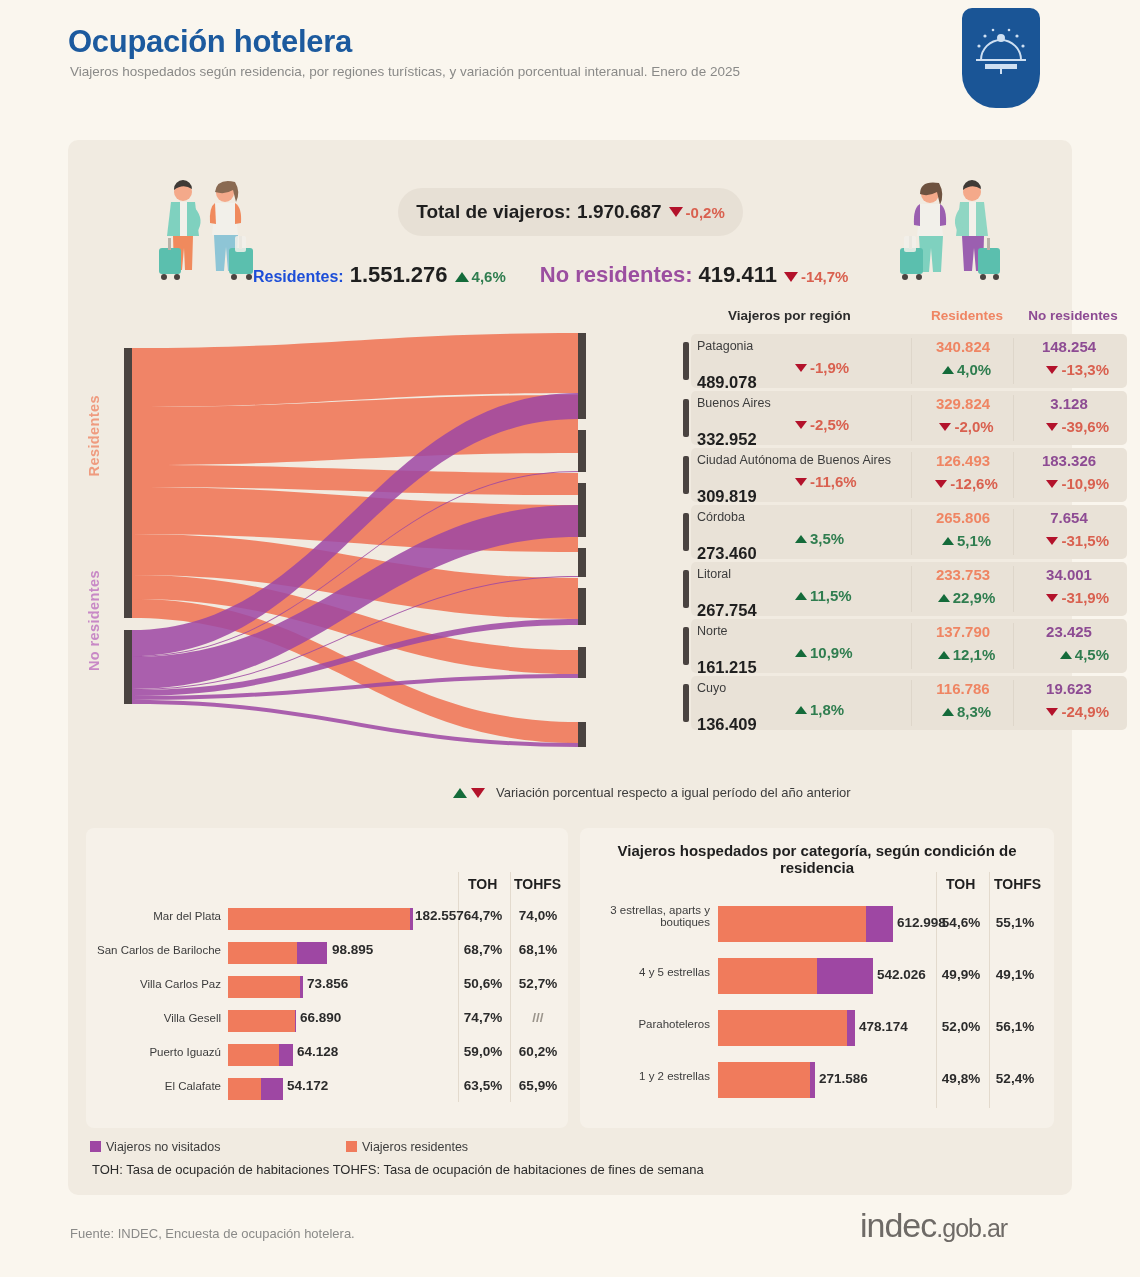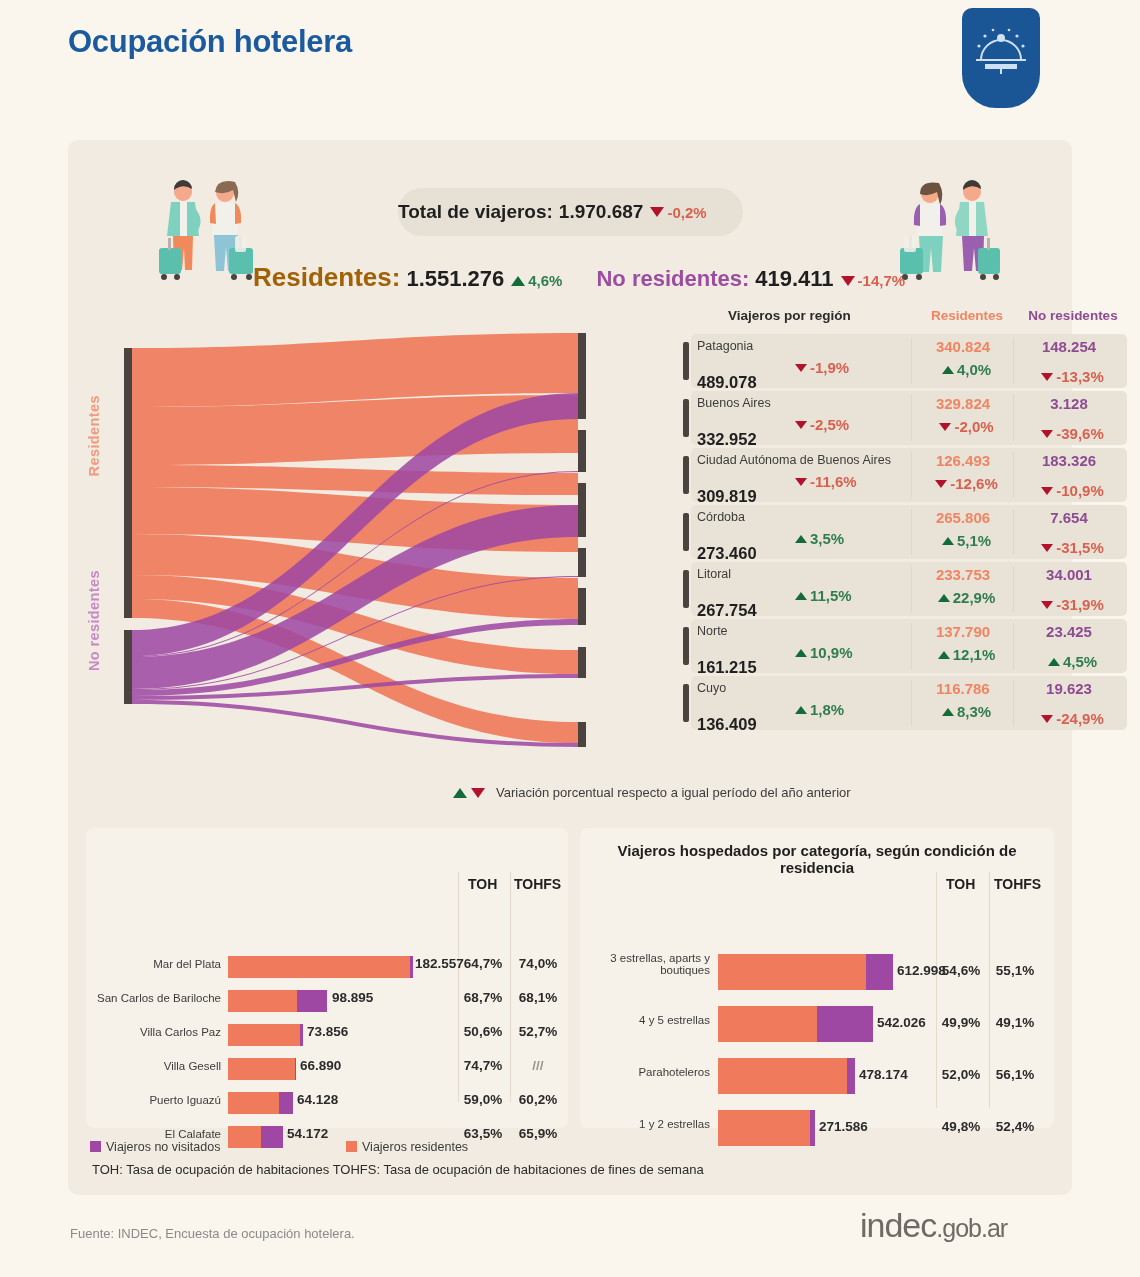--- a/index.html
+++ b/index.html
@@ -32,33 +32,33 @@
     background:#f1ebe1;border-radius:10px;
   }
   
   .travelers{position:absolute;}
   #travelers-left{left:85px;top:38px;}
   #travelers-right{left:828px;top:38px;}
   
   #total-pill{
     position:absolute;left:330px;top:48px;width:345px;height:48px;
     background:#e7e0d5;border-radius:24px;
-    display:flex;align-items:center;
+    display:flex;align-items:center;justify-content:center;
   }
   #total-pill .t{font-size:19px;font-weight:bold;color:#1f1f1f;}
   .pct{font-size:15px;font-weight:bold;}
   .pct.down{color:#d9604f;}
   .pct.up{color:#2f7d4f;}
   .tri{display:inline-block;width:0;height:0;margin:0 3px 0 7px;vertical-align:1px;}
   .tri.down{border-left:7px solid transparent;border-right:7px solid transparent;border-top:10px solid #b3122b;}
   .tri.up{border-left:7px solid transparent;border-right:7px solid transparent;border-bottom:10px solid #146b3a;}
   .tri.sm.down{border-left:6px solid transparent;border-right:6px solid transparent;border-top:8px solid #b3122b;}
   .tri.sm.up{border-left:6px solid transparent;border-right:6px solid transparent;border-bottom:8px solid #146b3a;}
   #res-line{position:absolute;left:185px;top:122px;width:740px;display:flex;align-items:baseline;}
-  .reslab{font-size:26px;font-weight:bold;color:#a16207;}
+  .reslab{font-size:16px;font-weight:bold;color:#1d4ed8;}
   .nonreslab{font-size:22px;font-weight:bold;color:#9b4ea0;}
   .bignum{font-size:22px;font-weight:bold;color:#1f1f1f;margin-left:6px;}
   
   #sankey{position:absolute;left:10px;top:190px;width:600px;height:440px;}
   .sankey-axis-label{
     position:absolute;font-size:14.5px;font-weight:bold;
     writing-mode:vertical-rl;transform:rotate(180deg);
     letter-spacing:.4px;
   }
   #lbl-residentes{left:18px;top:255px;color:#ef9b7f;}
@@ -71,31 +71,31 @@
   #rt-head .h-nores{position:absolute;left:338px;top:0;width:104px;text-align:center;font-size:13.5px;font-weight:bold;color:#8d4b93;}
   .rt-row{position:relative;height:54px;margin-bottom:3px;}
   .rt-row .rowbg{position:absolute;left:8px;top:0;width:436px;height:54px;background:#e9e2d7;border-radius:5px;}
   .rt-row .tick{position:absolute;left:0;top:8px;width:6px;height:38px;background:#4a4340;border-radius:2px;}
   .rt-name{position:absolute;left:14px;top:5px;font-size:12.5px;color:#3c3c3c;}
   .rt-total{position:absolute;left:14px;top:39px;font-size:16.5px;font-weight:bold;color:#1f1f1f;}
   .rt-totpct{position:absolute;left:105px;top:25px;font-size:13.5px;font-weight:bold;}
   .rt-c1{position:absolute;left:232px;top:4px;width:96px;text-align:center;font-size:15px;font-weight:bold;color:#ef8563;}
   .rt-c1p{position:absolute;left:232px;top:27px;width:96px;text-align:center;font-size:13.5px;font-weight:bold;}
   .rt-c2{position:absolute;left:334px;top:4px;width:104px;text-align:center;font-size:15px;font-weight:bold;color:#8d4b93;}
-  .rt-c2p{position:absolute;left:334px;top:27px;width:104px;text-align:center;font-size:13.5px;font-weight:bold;margin-top:7px;}
+  .rt-c2p{position:absolute;left:322px;top:27px;width:104px;text-align:right;font-size:13.5px;font-weight:bold;}
   .sep{position:absolute;top:4px;width:1px;height:46px;background:#ded6ca;}
   
   #var-note{position:absolute;left:385px;top:645px;font-size:13px;color:#3c3c3c;display:flex;align-items:center;}
   
   .panel{position:absolute;top:688px;height:300px;background:#f6f1e9;border-radius:8px;}
   #panel-left{left:18px;width:482px;}
   #panel-right{left:512px;width:474px;}
   .panel-title{position:absolute;top:14px;width:100%;text-align:center;font-size:15px;font-weight:bold;color:#1f1f1f;}
   .colhead{position:absolute;font-size:14px;font-weight:bold;color:#1f1f1f;}
-  .bar-row{position:absolute;height:30px;margin-top:48px;}
+  .bar-row{position:absolute;height:30px;}
   .bar-label{position:absolute;right:0;top:6px;font-size:11.5px;color:#3c3c3c;text-align:right;white-space:pre-line;line-height:12px;}
   .bar-wrap{position:absolute;top:4px;height:22px;}
   .bar-res{position:absolute;left:0;top:0;height:22px;background:#f07b5c;}
   .bar-nores{position:absolute;top:0;height:22px;background:#9e47a3;}
   .bar-value{position:absolute;top:4px;font-size:13.5px;font-weight:bold;color:#2b2b2b;}
   .cell-toh{position:absolute;width:54px;text-align:center;font-size:13.5px;font-weight:bold;color:#2b2b2b;}
   .cell-tohfs{position:absolute;width:58px;text-align:center;font-size:13.5px;font-weight:bold;color:#2b2b2b;}
   .vline{position:absolute;width:1px;background:#e3dacd;}
   
   #legend{position:absolute;left:22px;top:1000px;width:960px;}
@@ -106,20 +106,21 @@
   #source{position:absolute;left:70px;top:1226px;font-size:13px;color:#8a8a88;}
   #indec-logo{position:absolute;left:860px;top:1206px;font-size:34px;color:#6e6a66;letter-spacing:-1px;}
   #indec-logo b{font-weight:normal;}
   #indec-logo .dom{font-size:25px;}
 </style>
 </head>
 <body>
 
 <div id="header">
   <div id="title">Ocupación hotelera</div>
+  <div id="subtitle">Viajeros hospedados según residencia, por regiones turísticas, y variación porcentual interanual. Enero de 2025</div>
   <div id="logo-badge">
     <svg width="56" height="62" viewBox="0 0 56 62">
       <g fill="none" stroke="#cfe0f2" stroke-width="2">
         <path d="M8 36 A20 20 0 0 1 48 36"></path>
         <line x1="3" y1="36" x2="53" y2="36"></line>
         <path d="M12 40 h32 v5 h-32 z" fill="#cfe0f2" stroke="none"></path>
         <line x1="28" y1="45" x2="28" y2="50"></line>
         <circle cx="28" cy="14" r="3" fill="#cfe0f2"></circle>
       </g>
       <g fill="#cfe0f2">

